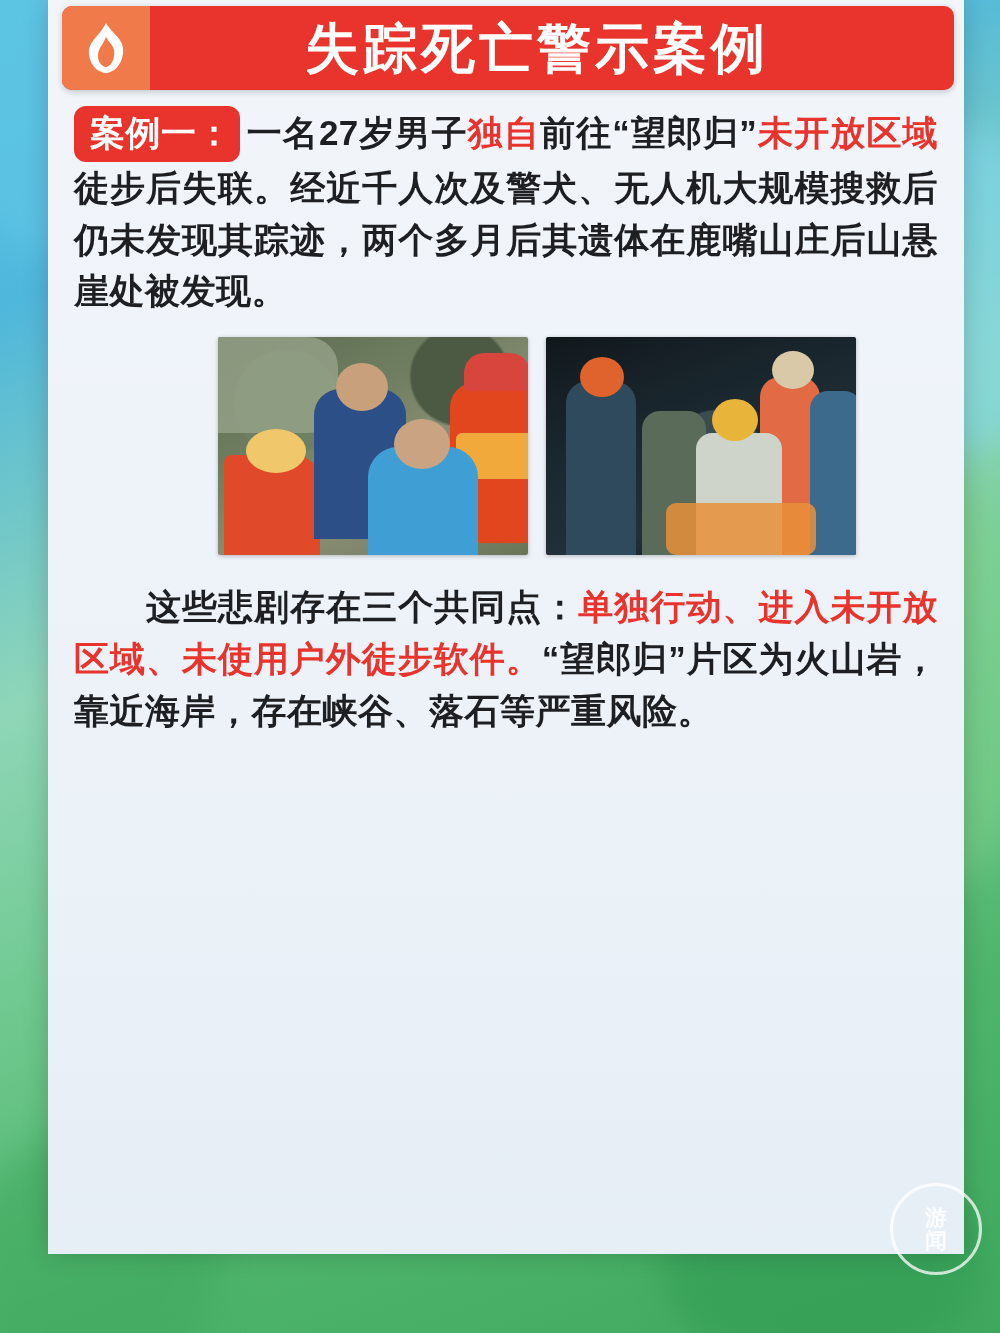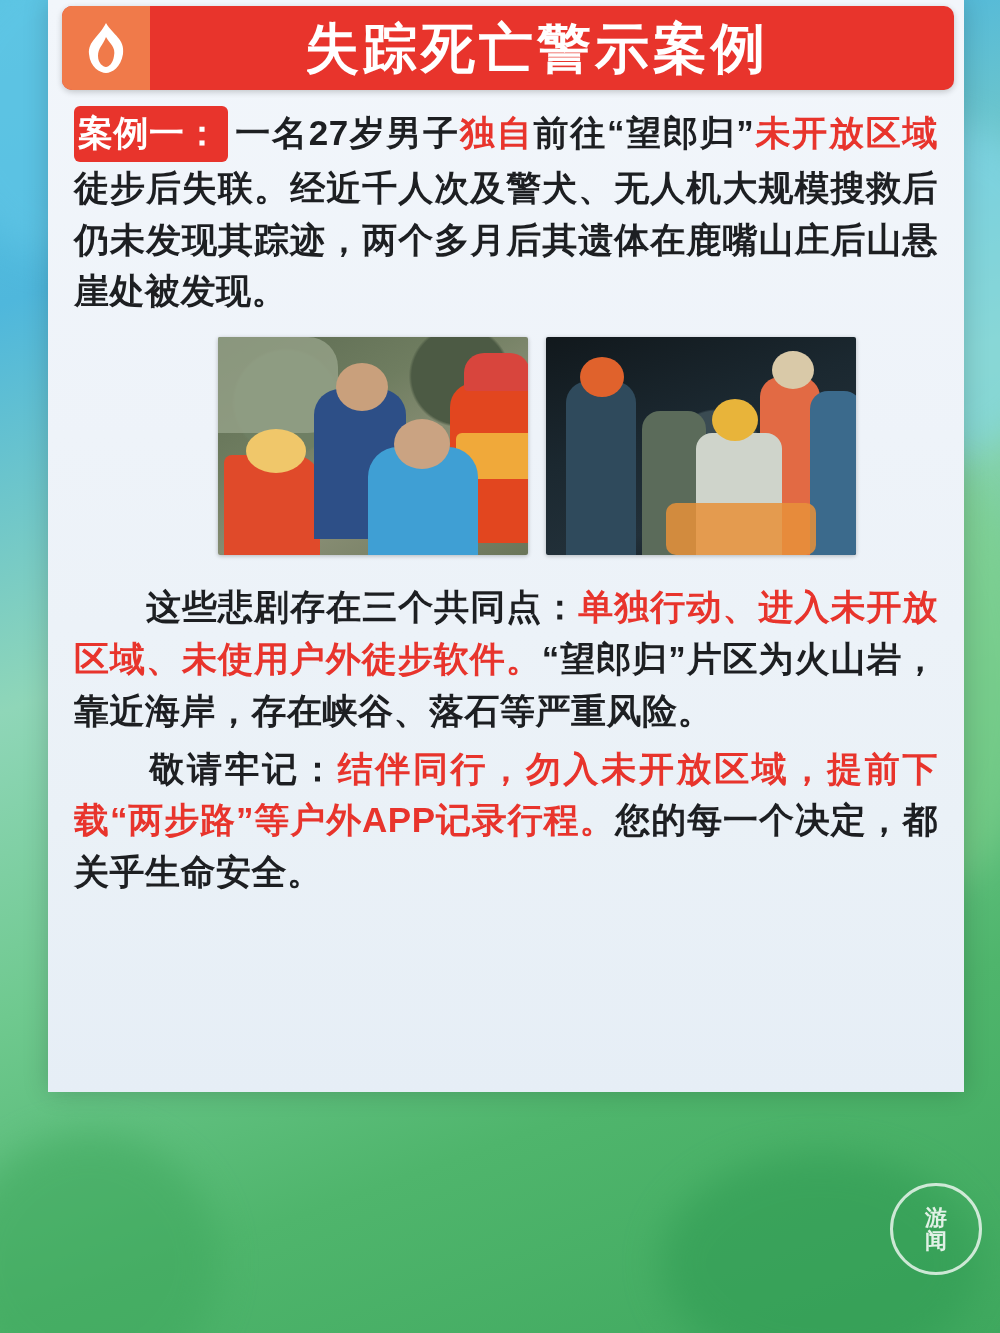--- a/index.html
+++ b/index.html
@@ -27,21 +27,21 @@
   .bg-b3 { right: -40px; top: 470px; width: 220px; height: 420px; background: #7fd08b; }
   .bg-b4 { left: -40px; bottom: -60px; width: 260px; height: 260px; background: #3fa85e; }
   .bg-b5 { right: 20px; bottom: -40px; width: 320px; height: 220px; background: #2f9a52; }
 
   
   .panel {
     position: absolute;
     left: 48px;
     top: 0;
     width: 916px;
-    height: 1092px;
+    height: 1254px;
     background: linear-gradient(180deg, #f2f6fb 0%, #eef3f9 40%, #eaf1f7 75%, #e6eef6 100%);
     box-shadow: 0 0 24px rgba(0,0,0,.18);
   }
 
   
   .banner {
     position: relative;
     margin: 6px 10px 0 14px;
     height: 84px;
     background: #e8342c;
@@ -88,22 +88,22 @@
   }
   .para {
     margin: 0 0 6px 0;
     text-align: justify;
     text-justify: inter-ideograph;
   }
   .case-tag {
     display: inline-block;
     background: #e8342c;
     color: #ffffff;
-    padding: 1px 8px 3px 4px;
-    border-radius: 6px;
+    padding: 1px 8px 3px 16px;
+    border-radius: 12px;
     margin-right: 6px;
     font-weight: bold;
   }
   .red { color: #e8342c; }
 
   
   .photos {
     display: flex;
     gap: 18px;
     padding: 14px 30px 10px 170px;
@@ -223,23 +223,20 @@
         <div class="ph-shape b4"></div>
         <div class="ph-shape b5"></div>
         <div class="ph-shape b9"></div>
       </div>
     </div>
 
     <div class="content">
       <p class="para">
         <span>　　这些悲剧存在三个共同点：</span><span class="red">单独行动、进入未开放区域、未使用户外徒步软件。</span><span>“望郎归”片区为火山岩，靠近海岸，存在峡谷、落石等严重风险。</span>
       </p>
-      <p class="para">
-        <span>　　敬请牢记：</span><span class="red">结伴同行，勿入未开放区域，提前下载“两步路”等户外APP记录行程。</span><span>您的每一个决定，都关乎生命安全。</span>
-      </p>
     </div>
   </div>
 
   <div class="watermark">
     <span>游</span>
     <span>闻</span>
   </div>
 </div>
 
 </body></html>

